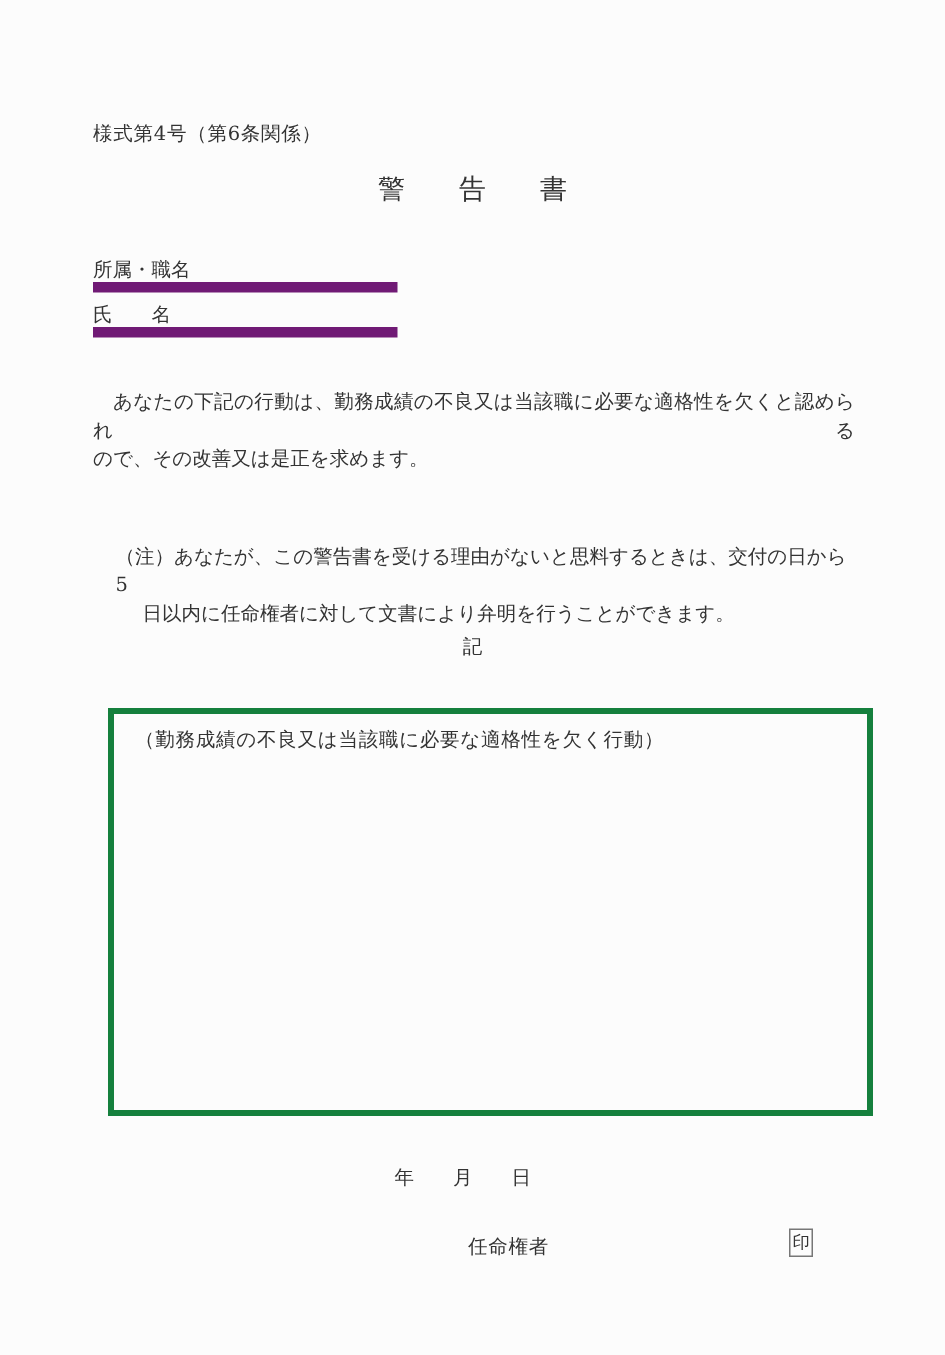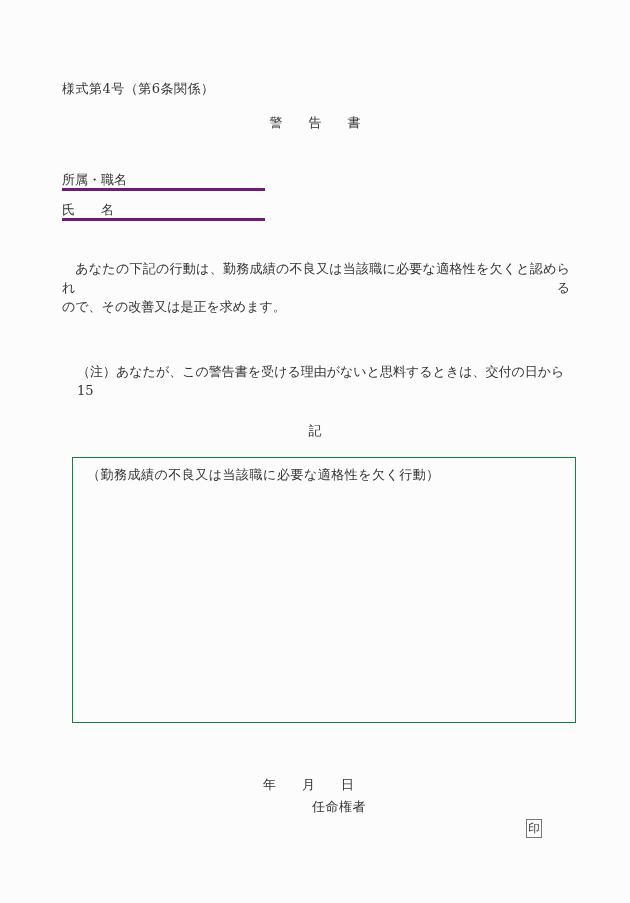--- a/index.html
+++ b/index.html
@@ -13,55 +13,55 @@
     font-size: 13px;
     overflow: hidden;
   }
   .abs { position: absolute; }
 
   .form-number { left: 62px; top: 80px; letter-spacing: 0.5px; }
 
   .doc-title {
     left: 0; top: 114px; width: 630px;
     text-align: center;
-    font-size: 13px;
+    font-size: 18px;
     font-family: Liberation Mono, monospace;
   }
 
   .field-line {
     left: 62px; width: 203px; height: 17px;
-    border-bottom: 3px solid #701a75;
+    border-bottom: 7px solid #701a75;
   }
   .field-affiliation { top: 171px; }
   .field-name { top: 201px; }
 
   .body-block { left: 62px; width: 508px; line-height: 19px; }
   .body-par div { text-align: justify; text-align-last: justify; }
   .body-par div.last-line { text-align: left; text-align-last: left; }
   .para1 { top: 259px; }
   .para2 { top: 297px; }
 
   .note-block { left: 62px; top: 362px; width: 508px; line-height: 19px; }
   .note-line1 { margin-left: 15px; }
   .note-line2 { margin-left: 33px; }
 
   .ki-heading { left: 0; top: 422px; width: 630px; text-align: center; }
 
   .reason-box {
-    left: 72px; top: 457px;
+    left: 72px; top: 472px;
     width: 502px; height: 264px;
-    border: 1px solid #15803d;
+    border: 4px solid #15803d;
   }
   .reason-box-label {
     padding: 8px 0 0 14px;
     letter-spacing: 0.5px;
   }
 
   .date-line { left: 263px; top: 776px; font-family: Liberation Mono, monospace; }
-  .appointer { left: 312px; top: 798px; letter-spacing: 0.5px; }
+  .appointer { left: 312px; top: 822px; letter-spacing: 0.5px; }
 
   .seal-box {
     left: 526px; top: 819px;
     width: 14px; height: 17px;
     border: 1px solid #777777;
     text-align: center;
     font-size: 11.5px;
     line-height: 17px;
   }
 </style>
@@ -84,21 +84,22 @@
     </div>
 
   <div class="abs field-line field-name">
     <span>氏　　名</span>
   </div>
 
   <div class="abs body-block body-par para2">
     </div>
 
   <div class="abs note-block">
-    <div class="note-line1">（注）あなたが、この警告書を受ける理由がないと思料するときは、交付の日から 15</div>
+    <div class="note-line1">（注）あなたが、この警告書を受ける理由がないと思料するときは、交付の日から 5</div>
+    <div class="note-line2">日以内に任命権者に対して文書により弁明を行うことができます。</div>
   </div>
 
   <div class="abs ki-heading">記</div>
 
   <div class="abs reason-box">
     <div class="reason-box-label">（勤務成績の不良又は当該職に必要な適格性を欠く行動）</div>
   </div>
 
   <div class="abs date-line">年　　月　　日</div>
 

